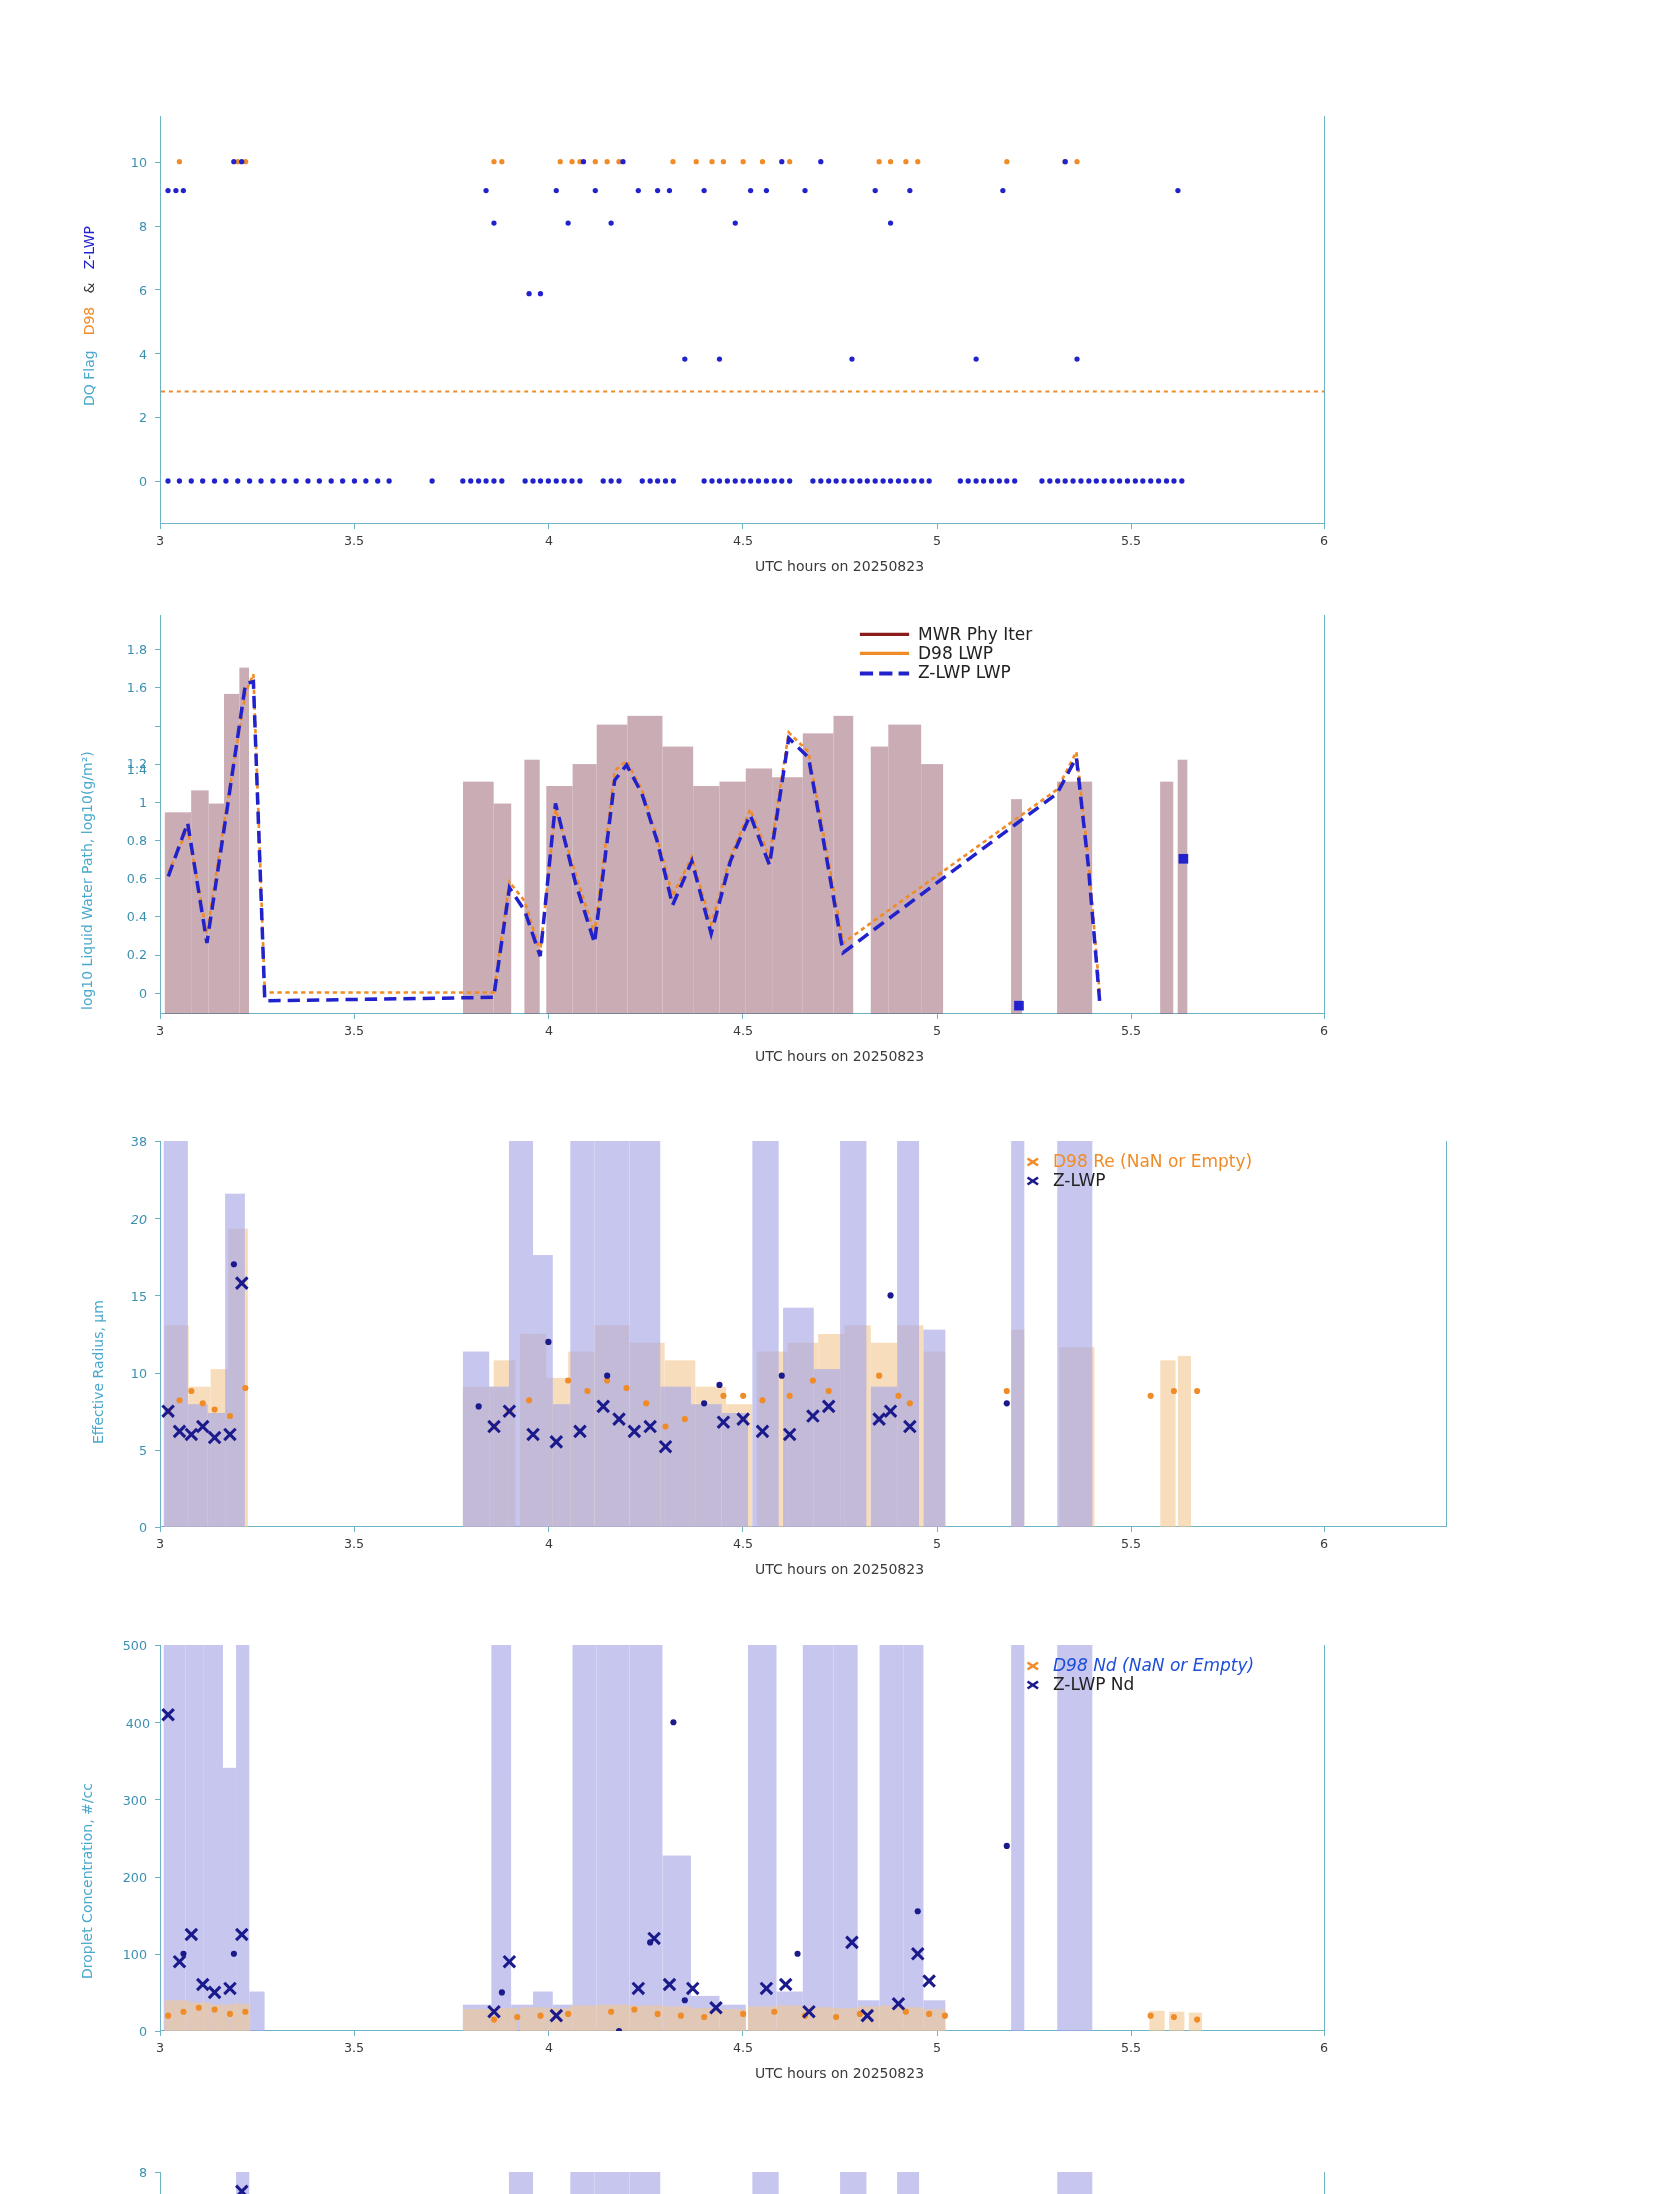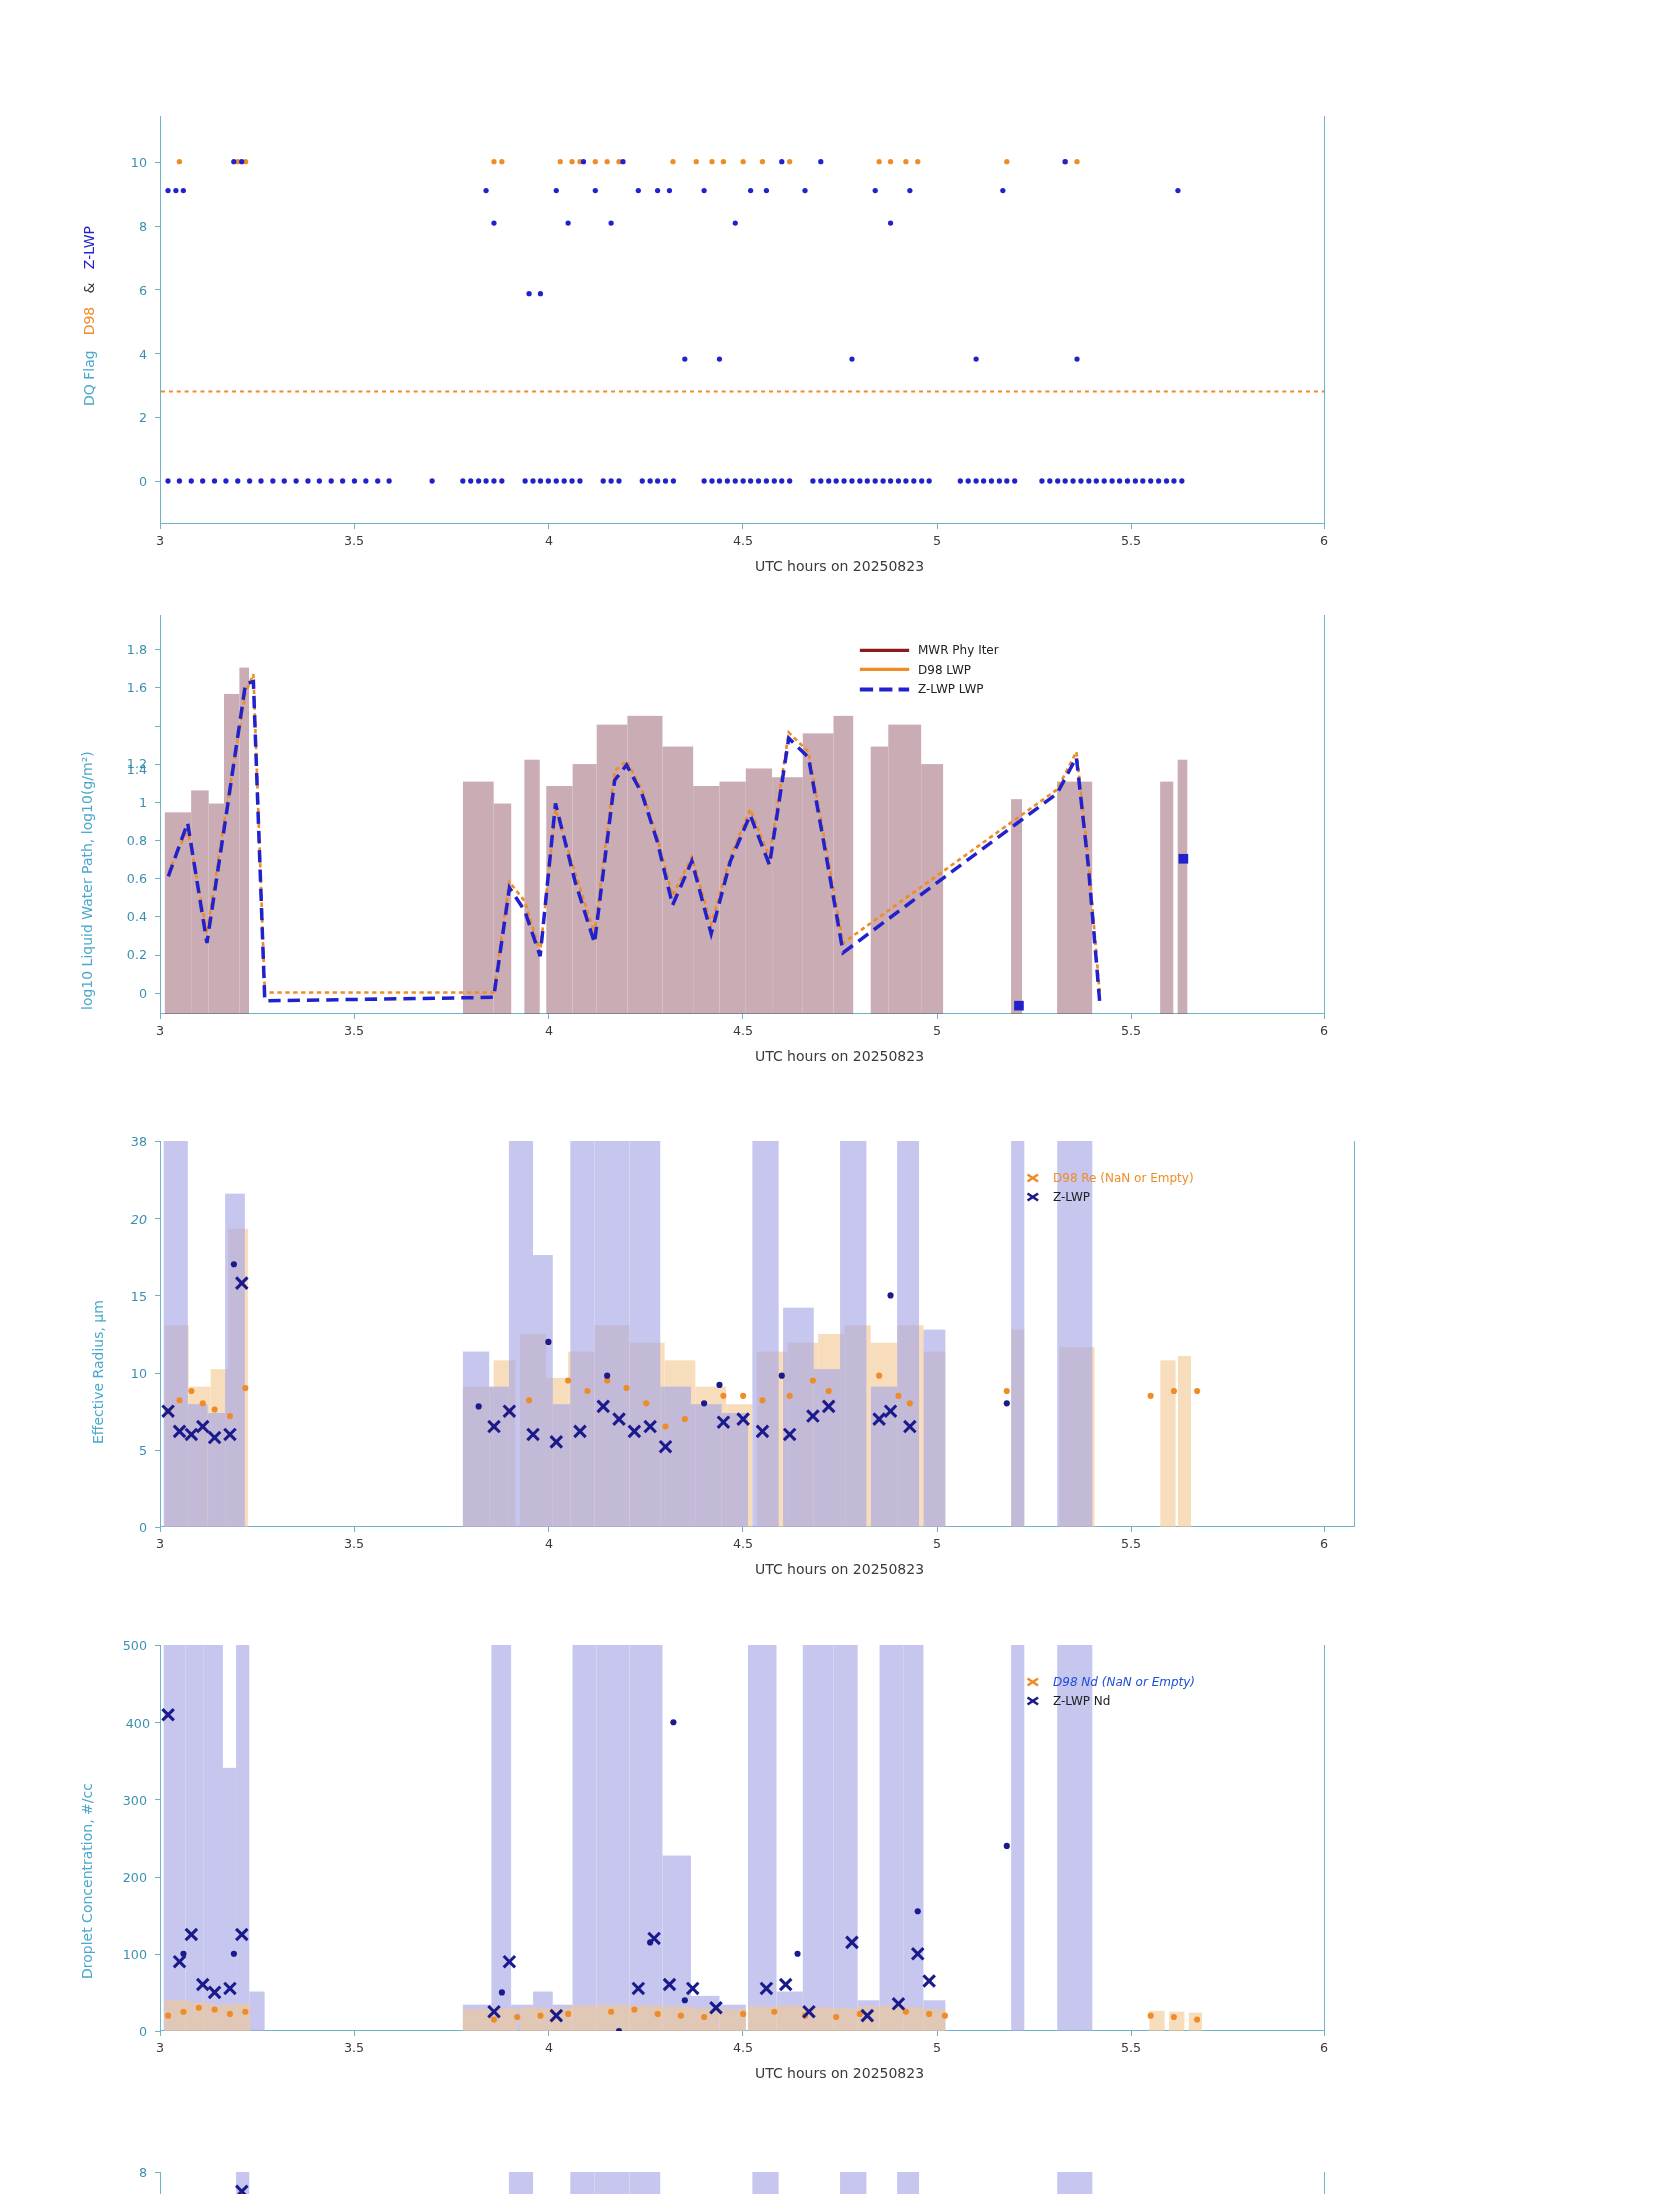--- a/index.html
+++ b/index.html
@@ -84,23 +84,22 @@
   }
   .ylabel {
     position: absolute;
     font-size: 14px;
     color: #4aa8cc;
     transform-origin: 0 0;
     white-space: nowrap;
   }
   .legend {
     position: absolute;
-    font-size: 12px;
+    font-size: 17px;
     line-height: 1.0;
-    margin-top: 16px;
   }
   .legend-row {
     display: flex;
     align-items: center;
     height: 19.3px;
   }
   .legend-key {
     width: 53px;
     display: flex;
     align-items: center;
@@ -453,21 +452,21 @@
     <div class="ticklabel-x" style="left:937px;top:439px;">5</div>
     <div class="ticklabel-x" style="left:1131px;top:439px;">5.5</div>
     <div class="ticklabel-x" style="left:1324px;top:439px;">6</div>
 
     <div class="xlabel" style="left:0px;top:464px;">UTC hours on 20250823</div>
 
     <div class="ylabel" style="left:79px;top:426px;transform:rotate(-90deg);">log10 Liquid Water Path, log10(g/m²)</div>
   </div>
 
   <div class="panel" style="top:1093px;height:513px;">
-    <div class="plotframe" style="left:160px;top:48px;width:1195px;height:386px;">
+    <div class="plotframe" style="left:160px;top:48px;width:1287px;height:386px;">
       <div class="spine-left"></div>
       <div class="spine-right"></div>
       <div class="spine-bottom"></div>
 
       <svg class="fig-svg" width="1165" height="386" viewBox="0 0 2655 880">
 
         <g fill="#f4c891" opacity="0.6">
           <rect x="10" y="420" width="55" height="460"></rect>
           <rect x="65" y="560" width="50" height="320"></rect>
           <rect x="115" y="520" width="40" height="360"></rect>

